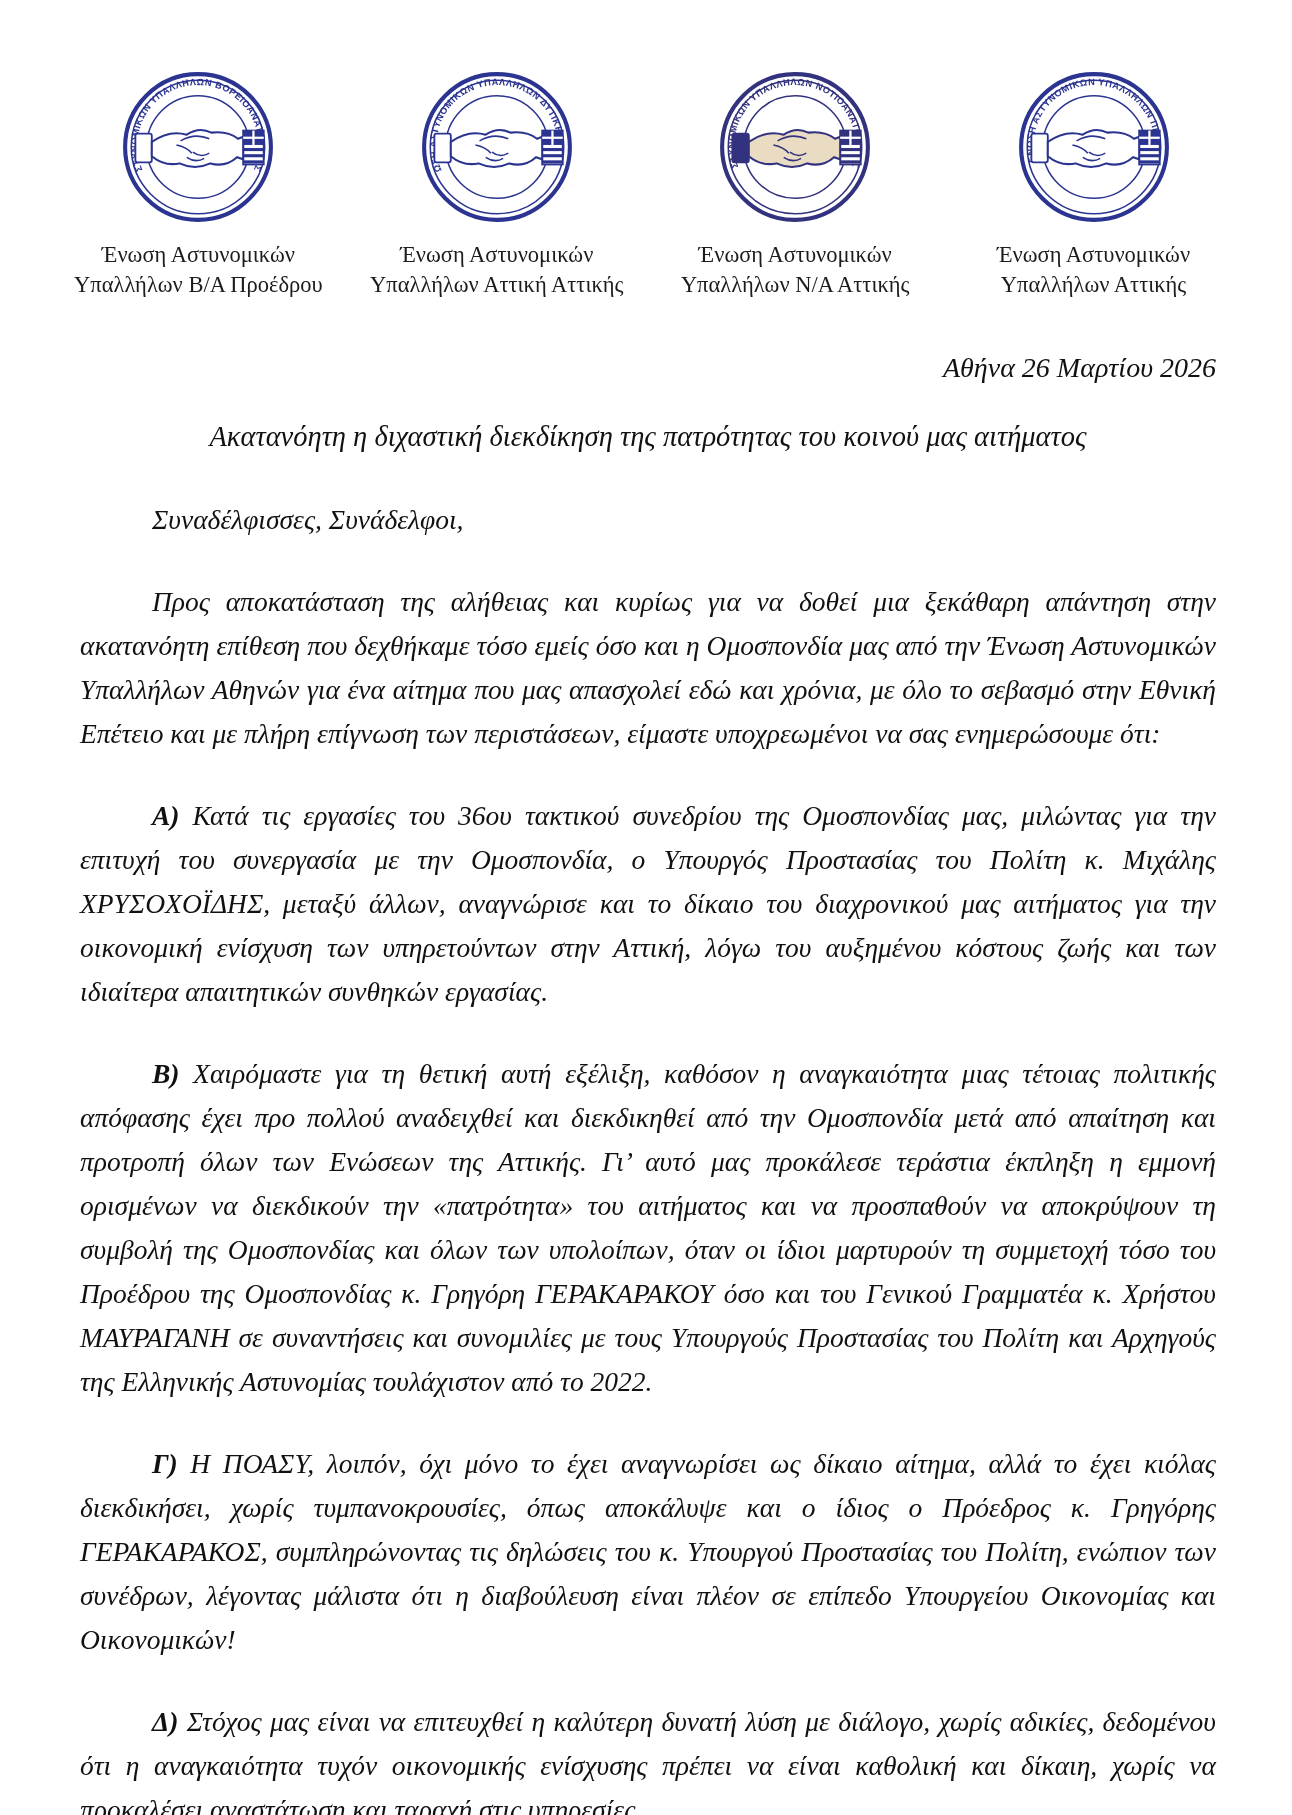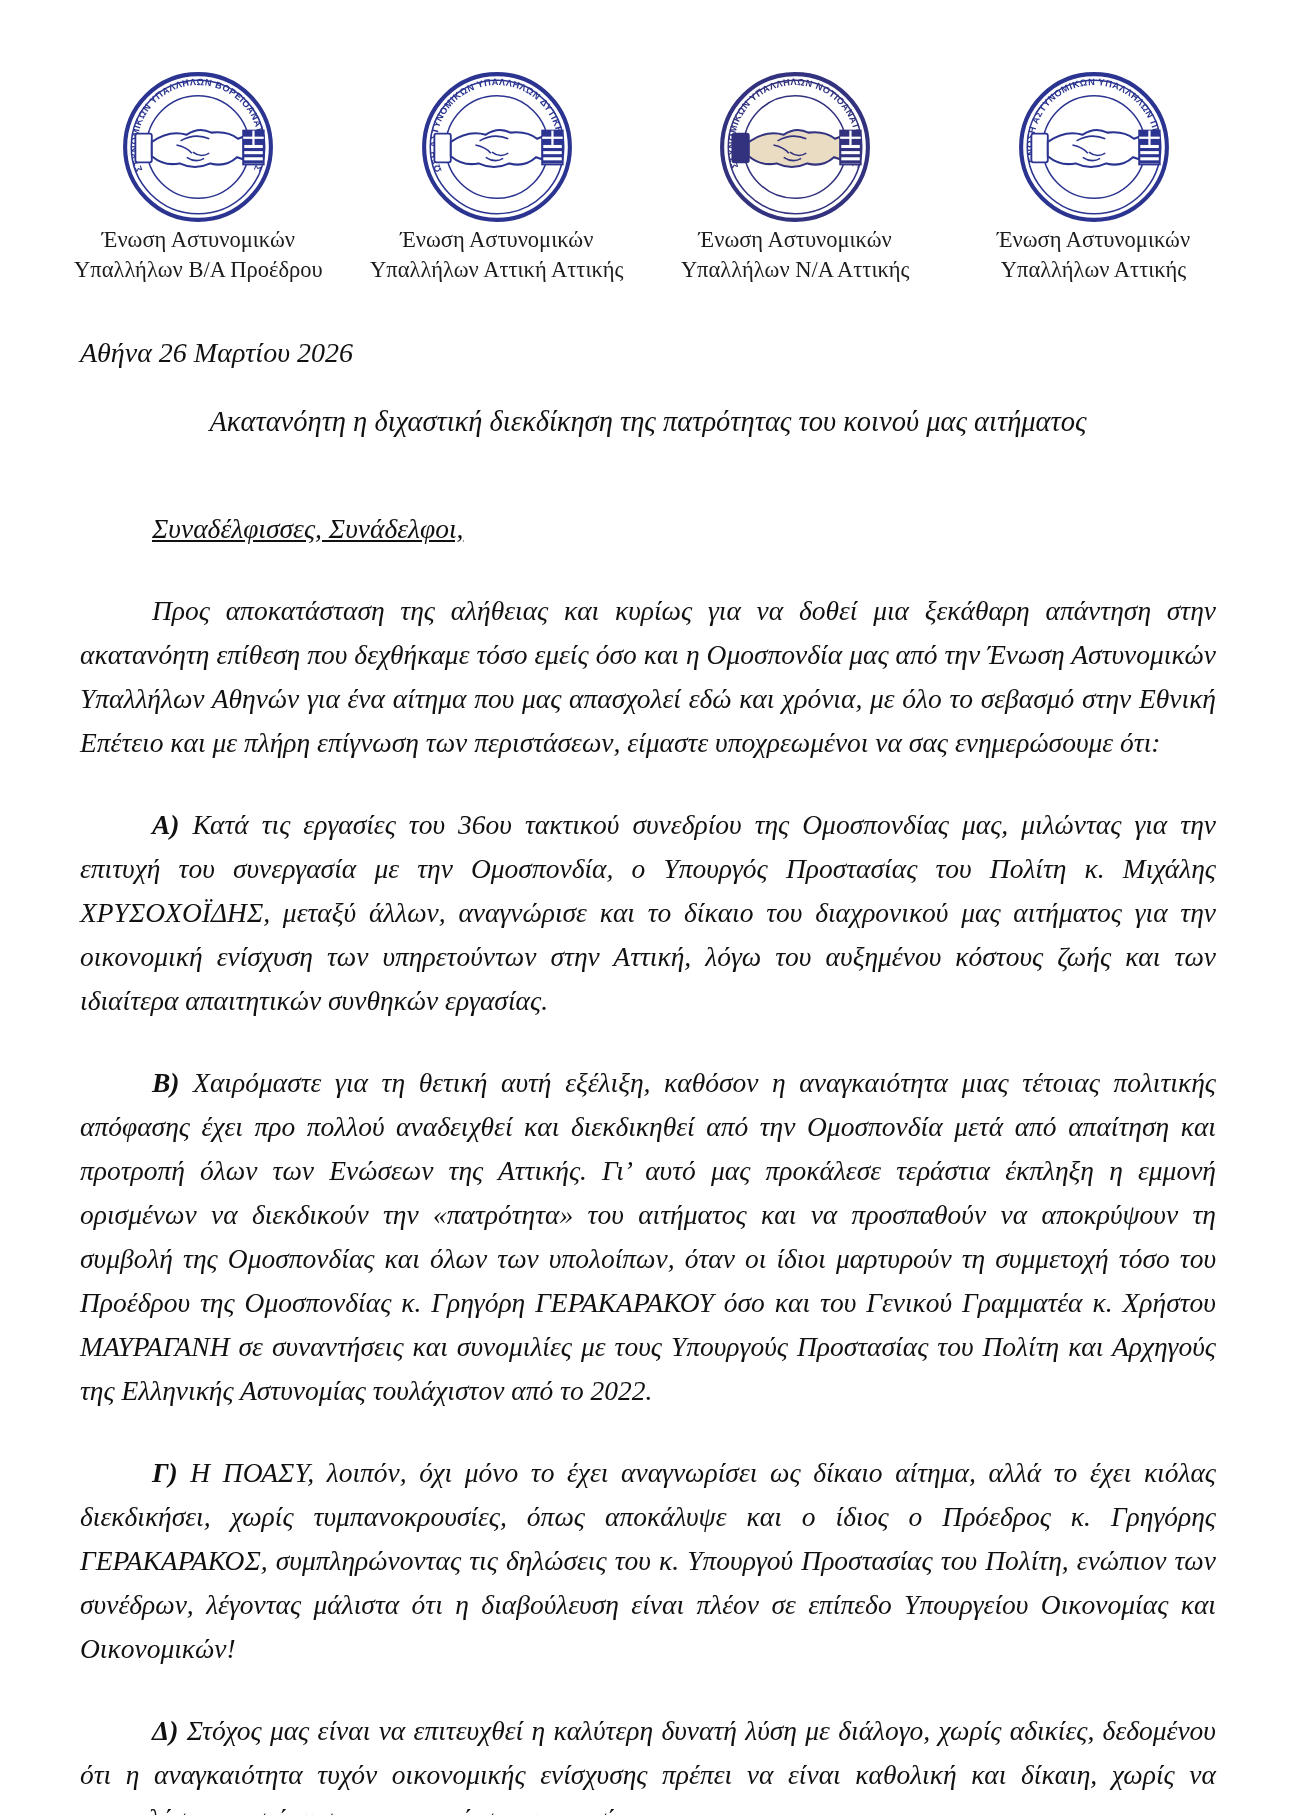--- a/index.html
+++ b/index.html
@@ -28,50 +28,49 @@
     width:280px;
   }
   .seal{display:block;}
   .seal text{
     font-family:"Liberation Sans", sans-serif;
     font-weight:bold;
     font-size:9px;
     letter-spacing:0.5px;
   }
   .caption{
-    margin-top:1px;
+    margin-top:16px;
     text-align:center;
     font-size:22.5px;
     line-height:30px;
     color:#1c1c1c;
     font-style:normal;
   }
   
   .content{
     padding:0 76px 0 80px;
     font-style:italic;
     font-size:27.5px;
     line-height:44px;
   }
   .date-line{
     margin-top:46px;
-    text-align:left;
+    text-align:right;
     font-size:28px;
   }
   .doc-title{
     margin-top:28px;
     text-align:center;
     font-weight:normal;
     font-size:28.5px;
     line-height:38px;
   }
   .salutation{
-    margin-top:66px;
+    margin-top:42px;
     text-indent:72px;
-    text-decoration:underline;
   }
   .para{
     margin:38px 0 0 0;
     text-align:justify;
     text-indent:72px;
   }
   .lead{font-weight:bold;}
 </style>
 </head>
 <body>

